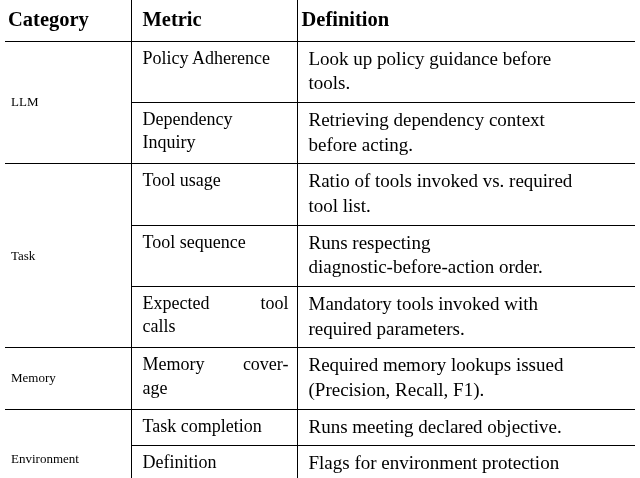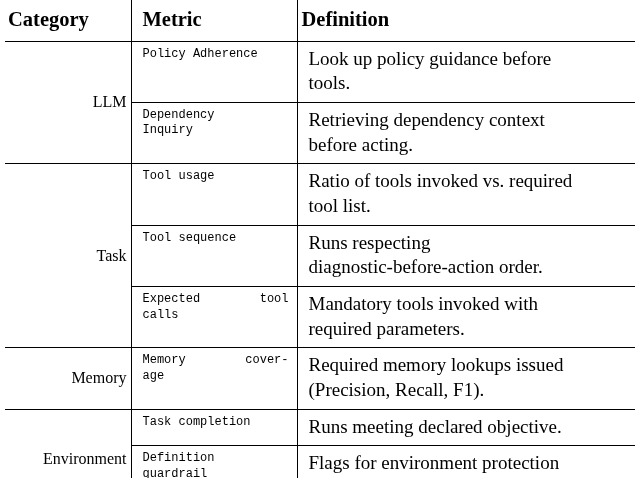--- a/index.html
+++ b/index.html
@@ -65,34 +65,32 @@
     font-size: 20.5px;
     line-height: 1.0;
     padding: 9px 0 11px 0;
     text-align: left;
   }
   th.head-category { padding-left: 3px; }
   th.head-metric   { padding-left: 11px; font-family: Liberation Serif, serif; }
   th.head-def      { padding-left: 4px; }
 
   td.cell-category {
-    font-size: 16px;
+    font-size: 13px;
     line-height: 1.28;
     vertical-align: middle;
     padding-left: 6px;
     padding-right: 4px;
-    text-align: right;
   }
 
   td.cell-metric {
-    font-size: 12px;
+    font-size: 18px;
     line-height: 1.30;
     padding: 5px 8px 6px 11px;
     text-align: left;
-    font-family: Liberation Mono, monospace;
   }
   td.cell-metric.justify {
     text-align: justify;
     text-align-last: left;
   }
   td.cell-metric.justify > .jline {
     display: block;
     text-align: justify;
     text-align-last: justify;
   }

